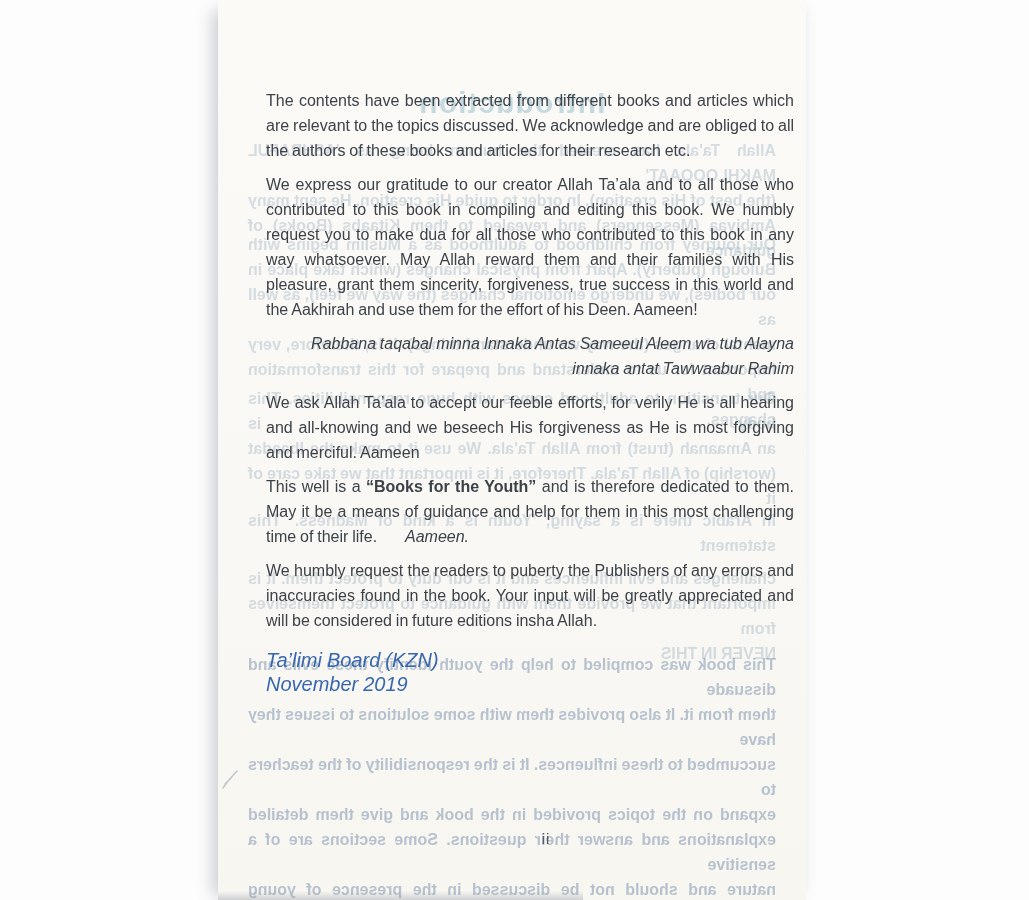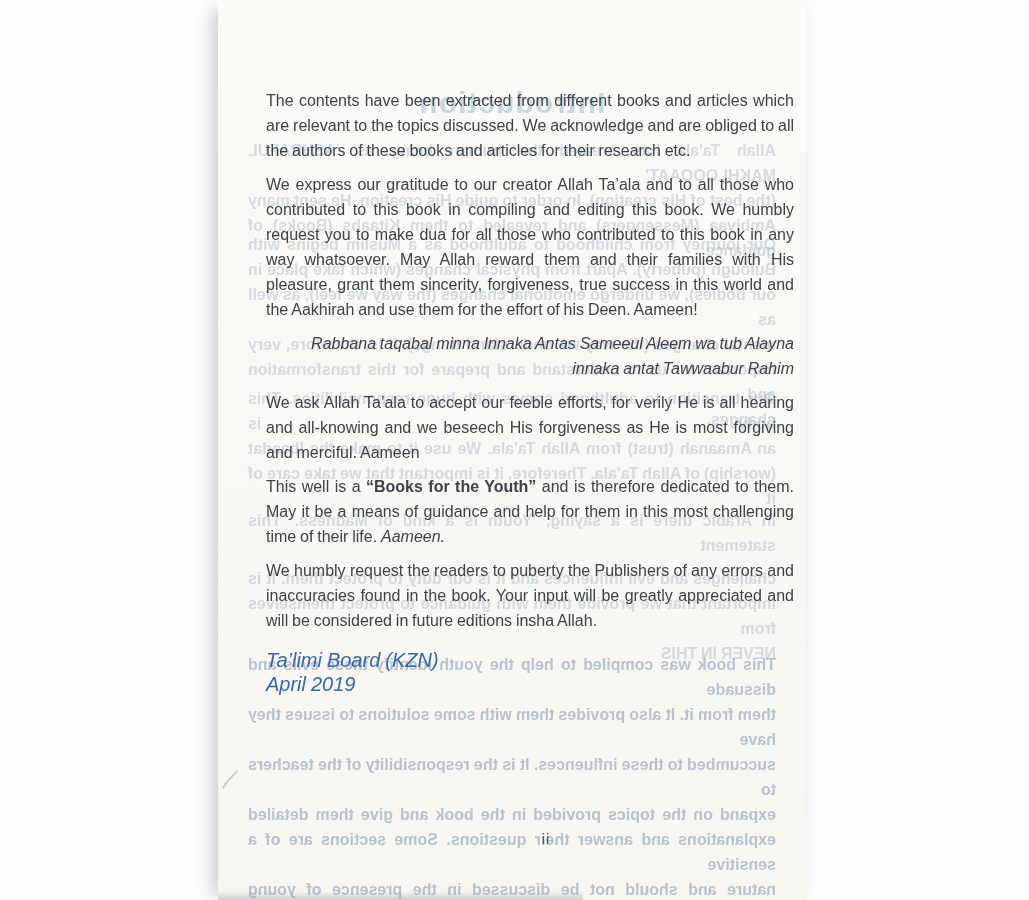--- a/index.html
+++ b/index.html
@@ -34,21 +34,21 @@
   .t1 .g-line{color:rgba(106,136,166,0.26);font-weight:600;}
   .t2 .g-line{color:rgba(86,116,152,0.40);font-weight:600;}
   
   .content{
     position:absolute;left:48px;top:88px;width:528px;
     color:#3d4249;font-size:16px;line-height:25px;word-spacing:-0.6px;
   }
   .content p{margin:0 0 9px;text-align:justify;}
   .content p.dua{text-align:right;font-style:italic;}
   .content b{font-weight:bold;}
-  .content i{}
+  .content i{margin-left:24px;}
   .signature{
     margin-top:15px;font-style:italic;
     font-size:20px;line-height:24px;color:#3767ae;
   }
   .pagenum{
     position:absolute;left:64px;top:830px;width:528px;
     text-align:center;font-size:15px;color:#565b61;letter-spacing:1px;
   }
   .pen-mark{position:absolute;left:2px;top:766px;opacity:.55;}
 </style>
@@ -104,21 +104,21 @@
   <div class="content">
     <p>The contents have been extracted from different books and articles which are relevant to the topics discussed. We acknowledge and are obliged to all the authors of these books and articles for their research etc.</p>
     <p>We express our gratitude to our creator Allah Ta’ala and to all those who contributed to this book in compiling and editing this book. We humbly request you to make dua for all those who contributed to this book in any way whatsoever. May Allah reward them and their families with His pleasure, grant them sincerity, forgiveness, true success in this world and the Aakhirah and use them for the effort of his Deen. Aameen!</p>
     <p class="dua">Rabbana taqabal minna Innaka Antas Sameeul Aleem wa tub Alayna innaka antat Tawwaabur Rahim</p>
     <p>We ask Allah Ta’ala to accept our feeble efforts, for verily He is all hearing and all-knowing and we beseech His forgiveness as He is most forgiving and merciful. Aameen</p>
     <p><span>This well is a </span><b>“Books for the Youth”</b><span> and is therefore dedicated to them. May it be a means of guidance and help for them in this most challenging time of their life. </span><i>Aameen.</i></p>
     <p>We humbly request the readers to puberty the Publishers of any errors and inaccuracies found in the book. Your input will be greatly appreciated and will be considered in future editions insha Allah.</p>
 
     <div class="signature">
       <div>Ta’limi Board (KZN)</div>
-      <div>April 2019</div>
+      <div>November 2019</div>
     </div>
   </div>
 
   <div class="pagenum">ii</div>
 
   <svg class="pen-mark" width="22" height="26" viewBox="0 0 22 26">
     <path d="M3 22 C7 16, 10 12, 17 5 M5 18 C8 15, 10 13, 12 11" fill="none" stroke="#9aa4ae" stroke-width="1.6" stroke-linecap="round"></path>
   </svg>
 
 </div>

